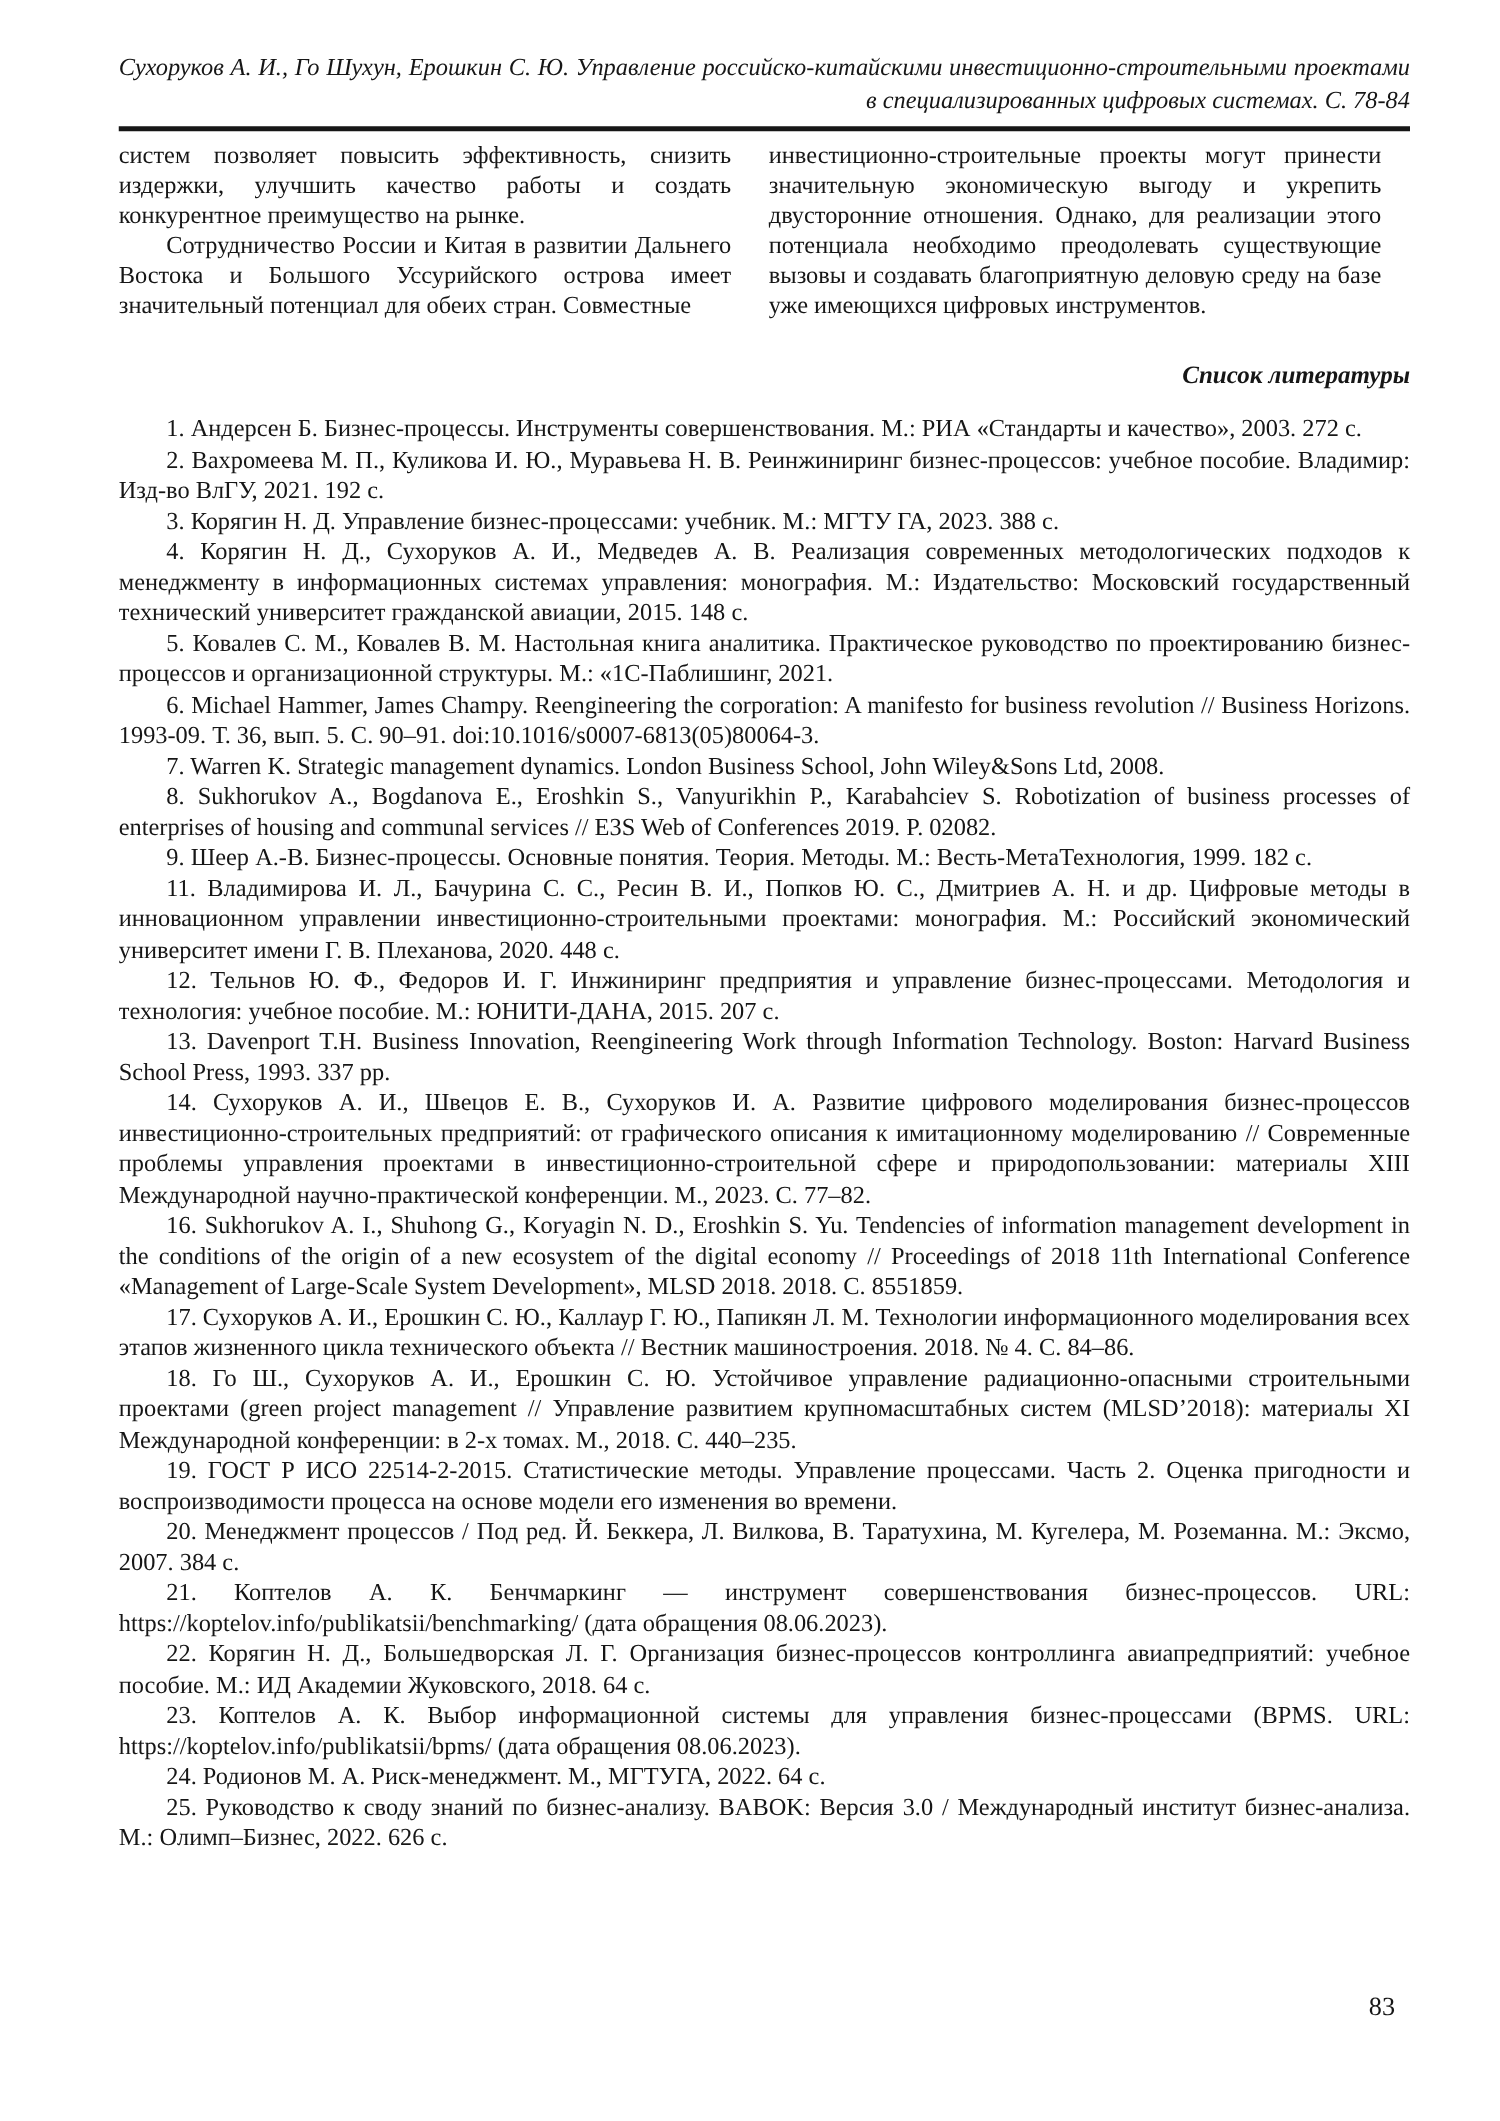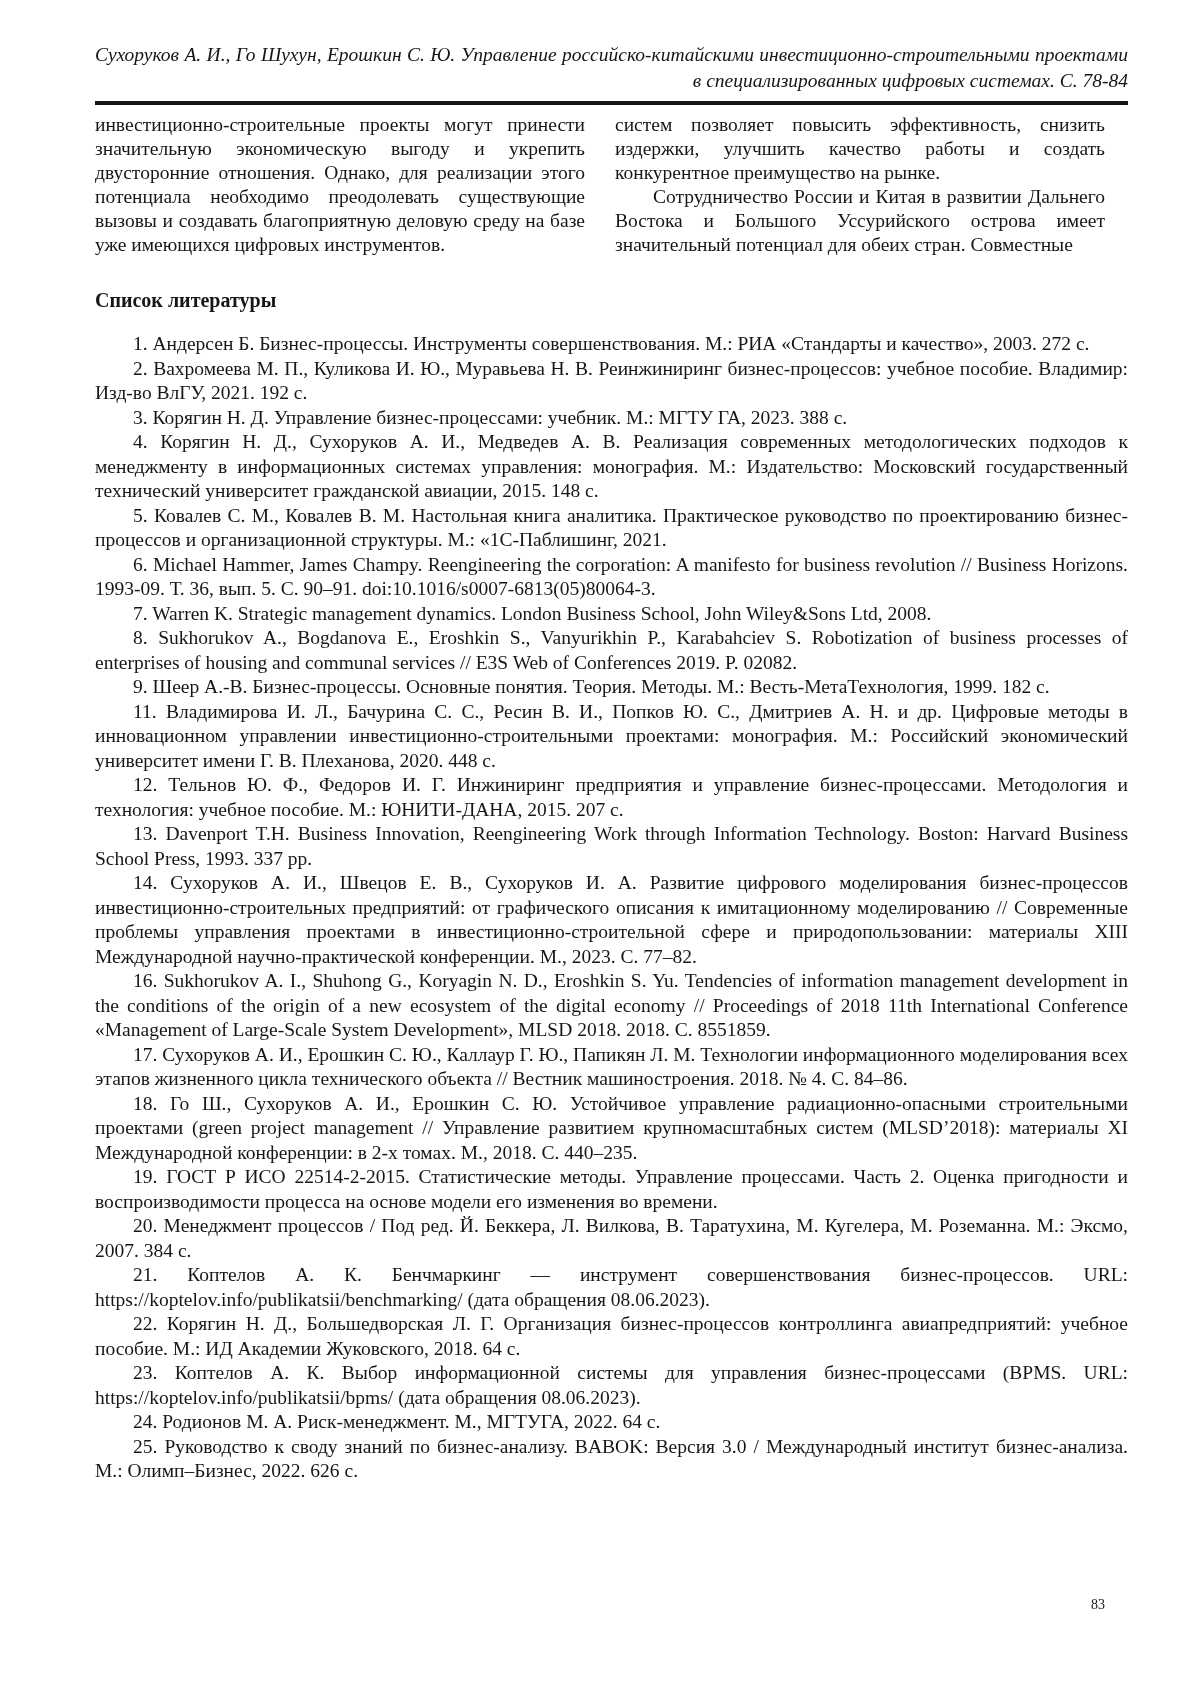--- a/index.html
+++ b/index.html
@@ -38,53 +38,54 @@
     font-size: 19.5px;
     line-height: 24px;
     text-align: justify;
   }
   .col { width: 490px; }
   p { margin: 0; }
   .para-indent { text-indent: 38px; }
   .refs-title {
     font-size: 20px;
     font-weight: bold;
-    text-align: left;
+    text-align: right;
     margin: 32px 0 16px 0;
+    font-style: italic;
   }
   .refs {
     font-size: 19.5px;
     line-height: 24.5px;
     text-align: justify;
     margin-top: 20px;
   }
   .refs p { text-indent: 38px; }
   .pageno {
     position: absolute;
     top: 1593px;
-    right: 95px;
-    font-size: 14px;
+    right: 84px;
+    font-size: 21px;
     line-height: 24px;
   }
 </style>
 </head>
 <body>
 
 <div class="page">
   <div class="running-head">Сухоруков А. И., Го Шухун, Ерошкин С. Ю. Управление российско-китайскими инвестиционно-строительными проектами в специализированных цифровых системах. С. 78-84</div>
 
   <div class="rule"></div>
 
   <div class="columns">
     <div class="col">
-      <p>инвестиционно-строительные проекты могут принести значительную экономическую выгоду и укрепить двусторонние отношения. Однако, для реализации этого потенциала необходимо преодолевать существующие вызовы и создавать благоприятную деловую среду на базе уже имеющихся цифровых инструментов.</p>
+      <p>систем позволяет повысить эффективность, снизить издержки, улучшить качество работы и создать конкурентное преимущество на рынке.</p>
+      <p class="para-indent">Сотрудничество России и Китая в развитии Дальнего Востока и Большого Уссурийского острова имеет значительный потенциал для обеих стран. Совместные</p>
     </div>
     <div class="col">
-      <p>систем позволяет повысить эффективность, снизить издержки, улучшить качество работы и создать конкурентное преимущество на рынке.</p>
-      <p class="para-indent">Сотрудничество России и Китая в развитии Дальнего Востока и Большого Уссурийского острова имеет значительный потенциал для обеих стран. Совместные</p>
+      <p>инвестиционно-строительные проекты могут принести значительную экономическую выгоду и укрепить двусторонние отношения. Однако, для реализации этого потенциала необходимо преодолевать существующие вызовы и создавать благоприятную деловую среду на базе уже имеющихся цифровых инструментов.</p>
     </div>
   </div>
 
   <h2 class="refs-title">Список литературы</h2>
 
   <div class="refs">
       <p>1. Андерсен Б. Бизнес-процессы. Инструменты совершенствования. М.: РИА «Стандарты и качество», 2003. 272 с.</p>
       <p>2. Вахромеева М. П., Куликова И. Ю., Муравьева Н. В. Реинжиниринг бизнес-процессов: учебное пособие. Владимир: Изд-во ВлГУ, 2021. 192 с.</p>
       <p>3. Корягин Н. Д. Управление бизнес-процессами: учебник. М.: МГТУ ГА, 2023. 388 с.</p>
       <p>4. Корягин Н. Д., Сухоруков А. И., Медведев А. В. Реализация современных методологических подходов к менеджменту в информационных системах управления: монография. М.: Издательство: Московский государственный технический университет гражданской авиации, 2015. 148 с.</p>

